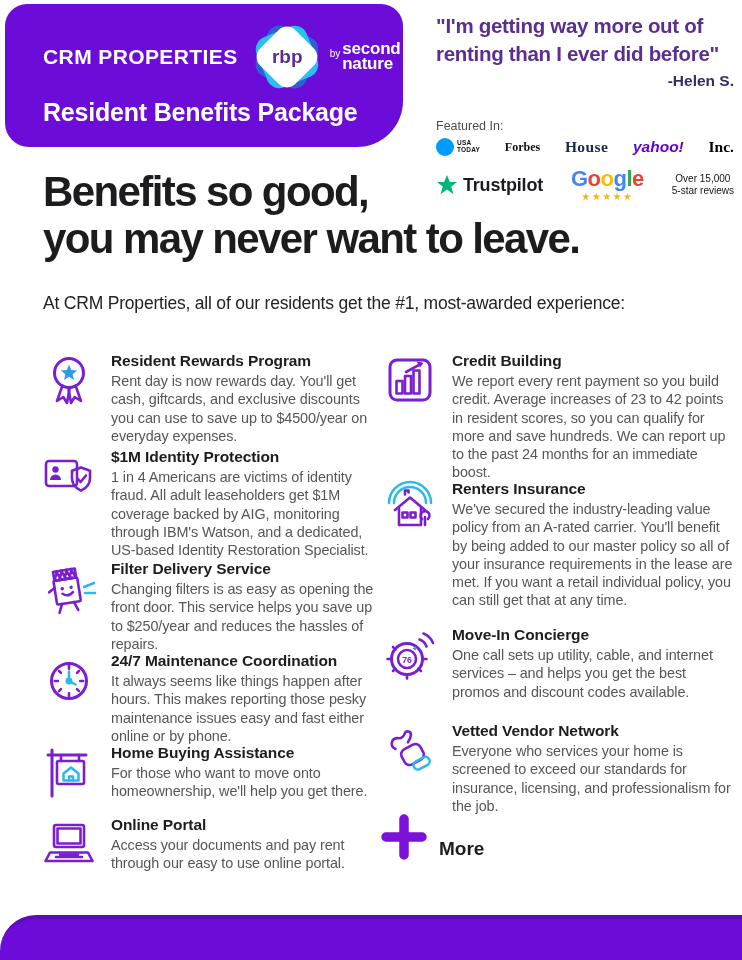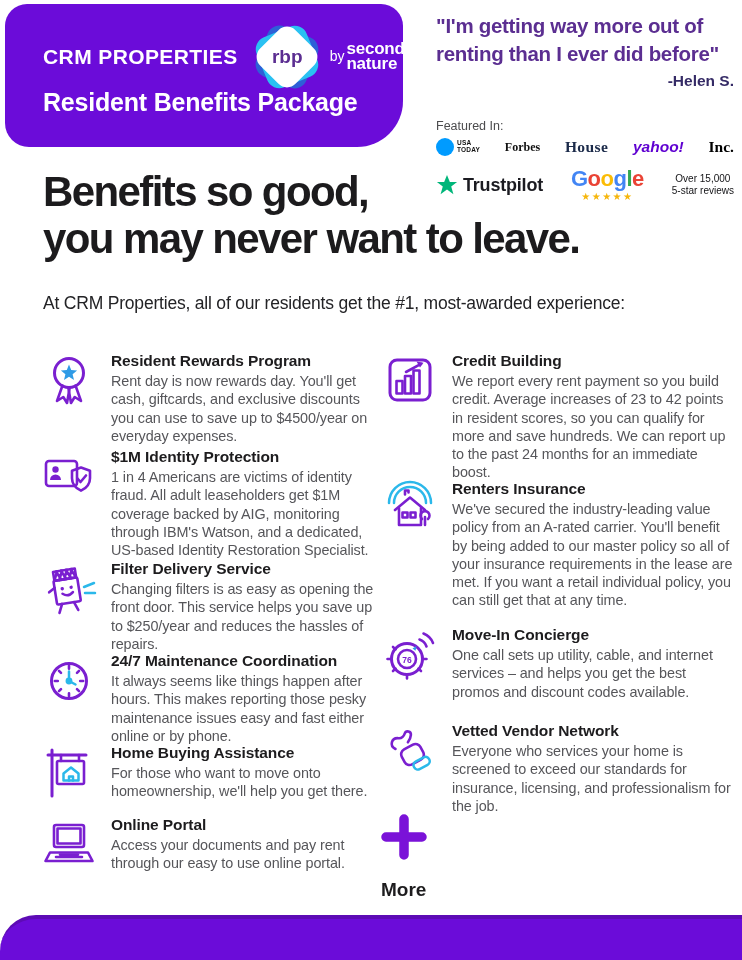--- a/index.html
+++ b/index.html
@@ -18,23 +18,23 @@
   .brand-row { position:absolute; left:38px; top:18px; display:flex; align-items:center; }
   .brand-name { color:#fff; font-size:21px; font-weight:700; letter-spacing:.4px; white-space:nowrap; }
   .rbp-badge { position:relative; width:70px; height:70px; margin-left:14px; flex-shrink:0; }
   .rbp-layer { position:absolute; inset:8px; border-radius:13px; }
   .rbp-blue { background:#2e5fd7; transform:rotate(23deg); }
   .rbp-cyan { background:#2ac1f2; transform:rotate(-22deg); }
   .rbp-white { background:#ffffff; transform:rotate(45deg); inset:10px; border-radius:12px;
                display:flex; align-items:center; justify-content:center; }
   .rbp-abbr { transform:rotate(-45deg); color:#5b2d91; font-weight:700; font-size:19px; }
   .byline { display:flex; margin-left:8px; color:#fff; }
-  .byline-by { font-size:14px; margin-top:6px; margin-right:2px; }
+  .byline-by { font-size:10px; margin-top:6px; margin-right:2px; }
   .byline-name { font-size:17px; font-weight:700; line-height:.88; letter-spacing:-.2px; }
-  .package-title { position:absolute; left:38px; top:84px; color:#fff; font-size:25px; font-weight:700; letter-spacing:-.2px; }
+  .package-title { position:absolute; left:38px; top:94px; color:#fff; font-size:25px; font-weight:700; letter-spacing:-.2px; }
 
   
   .testimonial { position:absolute; left:436px; top:12px; width:298px; }
   .quote { color:#5b2e91; font-size:20.5px; font-weight:700; line-height:1.38; letter-spacing:-.3px; }
   .quote-author { text-align:right; color:#352b66; font-size:15.5px; font-weight:700; margin-top:3px; }
 
   
   .featured { position:absolute; left:436px; top:86px; width:298px; }
   .featured-label { font-size:12.5px; color:#4c4c4e; margin-bottom:5px;margin-top:33px; }
   .logo-row { display:flex; align-items:center; justify-content:space-between; }
@@ -59,21 +59,21 @@
                 font-weight:700; color:#1c1b1d; letter-spacing:-1.6px; }
   .hero-subtitle { position:absolute; left:43px; top:293px; font-size:17.5px; color:#232326; letter-spacing:-.2px; }
 
   
   .benefit { position:absolute; display:flex; gap:13px; align-items:flex-start; }
   .benefit.col-left  { left:40px;  width:336px; }
   .benefit.col-right { left:381px; width:352px; }
   .b-icon { width:58px; flex-shrink:0; display:flex; justify-content:center; }
   .b-title { font-size:15.5px; font-weight:700; color:#1d1c1e; margin-bottom:2px; letter-spacing:-.1px; }
   .b-desc { font-size:14.4px; color:#56565a; line-height:1.27; letter-spacing:-.1px; }
-  .more-row { position:absolute; left:381px; top:814px; display:flex; align-items:flex-start; gap:19px;flex-direction:column; }
+  .more-row { position:absolute; left:381px; top:814px; display:flex; align-items:flex-end; gap:12px; }
   .more-label { font-size:19px; font-weight:700; color:#1d1c1e; }
 
   svg .p-stroke { stroke:#7a1fd0; fill:none; stroke-width:2.6; stroke-linecap:round; stroke-linejoin:round; }
   svg .p-thick  { stroke:#7a1fd0; fill:none; stroke-width:3;   stroke-linecap:round; stroke-linejoin:round; }
   svg .p-fill   { fill:#7a1fd0; }
   svg .c-stroke { stroke:#2bb8ea; fill:none; stroke-width:2.5; stroke-linecap:round; stroke-linejoin:round; }
   svg .c-fill   { fill:#2e9be6; }
 
   
   .footer-bar {

